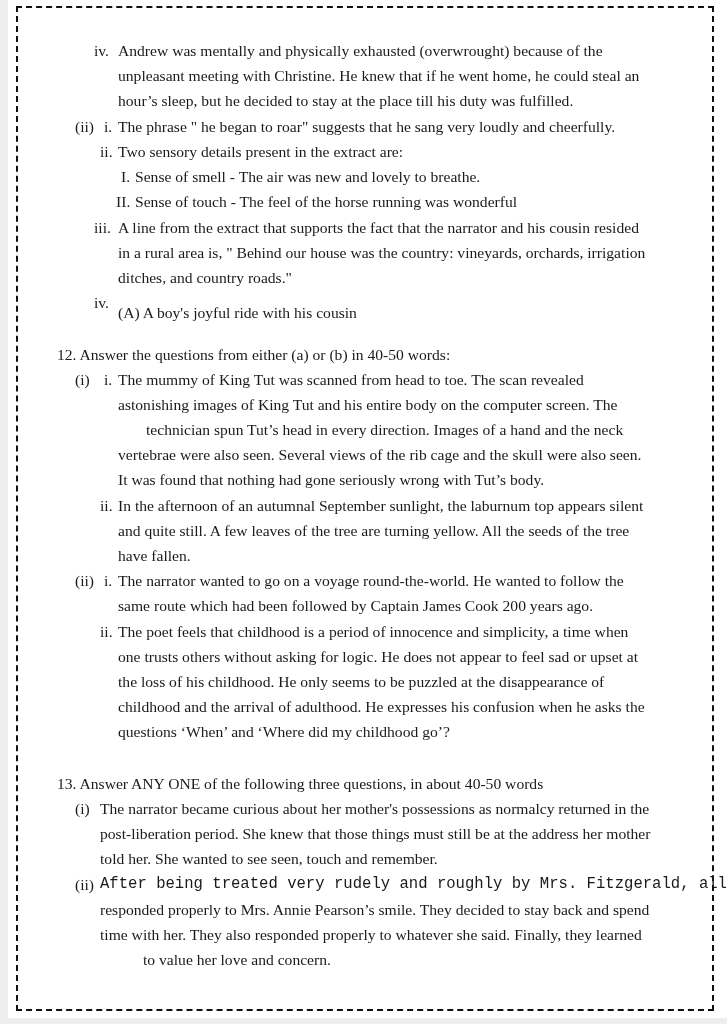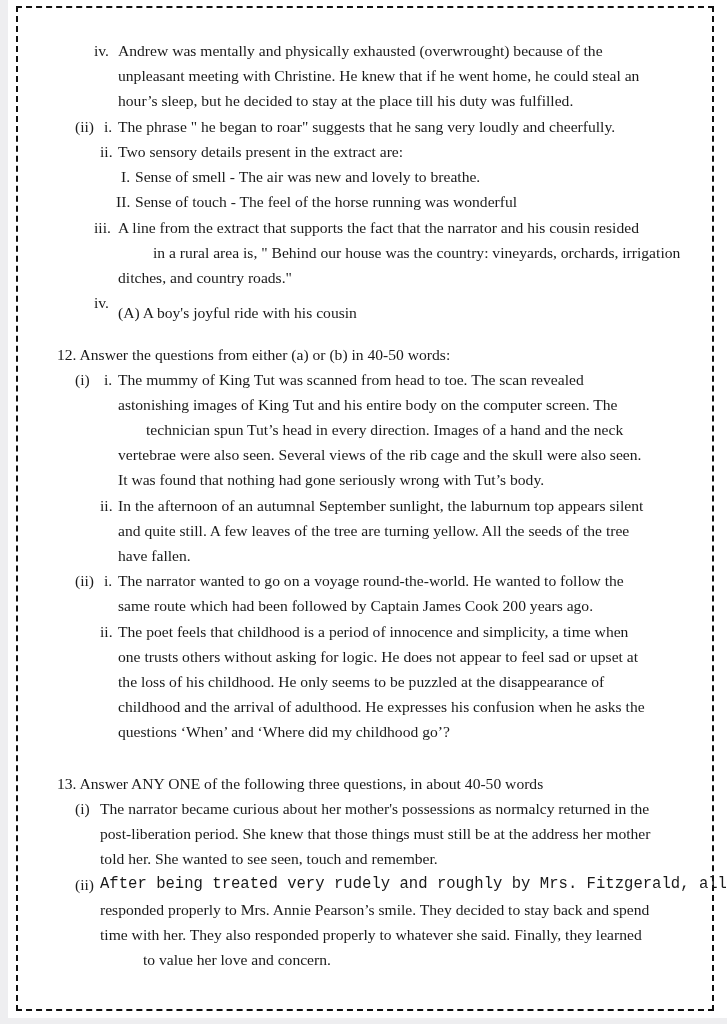--- a/index.html
+++ b/index.html
@@ -64,21 +64,21 @@
 
   <span class="line" style="left:100px; top:139px;">ii.</span>
   <span class="line" style="left:118px; top:139px;">Two sensory details present in the extract are:</span>
   <span class="line" style="left:121px; top:164px;">I.</span>
   <span class="line" style="left:135px; top:164px;">Sense of smell - The air was new and lovely to breathe.</span>
   <span class="line" style="left:116px; top:189px;">II.</span>
   <span class="line" style="left:135px; top:189px;">Sense of touch - The feel of the horse running was wonderful</span>
 
   <span class="line" style="left:94px; top:215px;">iii.</span>
   <span class="line" style="left:118px; top:215px;">A line from the extract that supports the fact that the narrator and his cousin resided</span>
-  <span class="line" style="left:118px; top:240px;margin-left:35px;">in a rural area is, " Behind our house was the country: vineyards, orchards, irrigation</span>
+  <span class="line" style="left:118px; top:240px;">in a rural area is, " Behind our house was the country: vineyards, orchards, irrigation</span>
   <span class="line" style="left:118px; top:265px;">ditches, and country roads."</span>
 
   <span class="line" style="left:94px; top:290px;">iv.</span>
   <span class="line" style="left:118px; top:300px;">(A) A boy's joyful ride with his cousin</span>
 
   <span class="line" style="left:57px; top:342px;">12. Answer the questions from either (a) or (b) in 40-50 words:</span>
 
   <span class="line" style="left:75px; top:367px;">(i)</span>
   <span class="line" style="left:104px; top:367px;">i.</span>
   <span class="line" style="left:118px; top:367px;">The mummy of King Tut was scanned from head to toe. The scan revealed</span>

